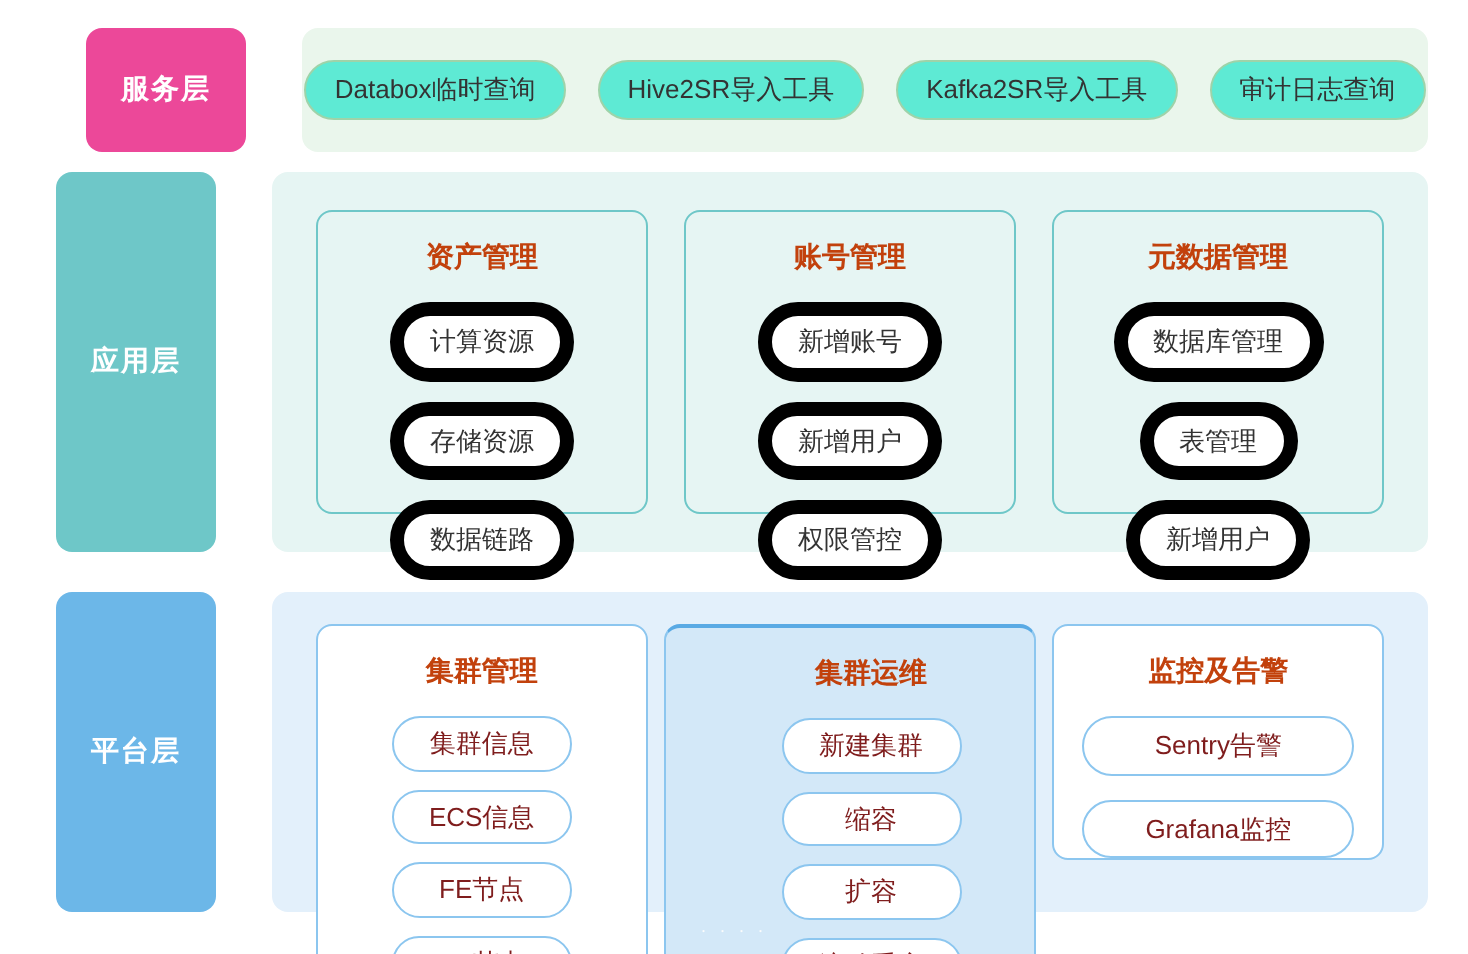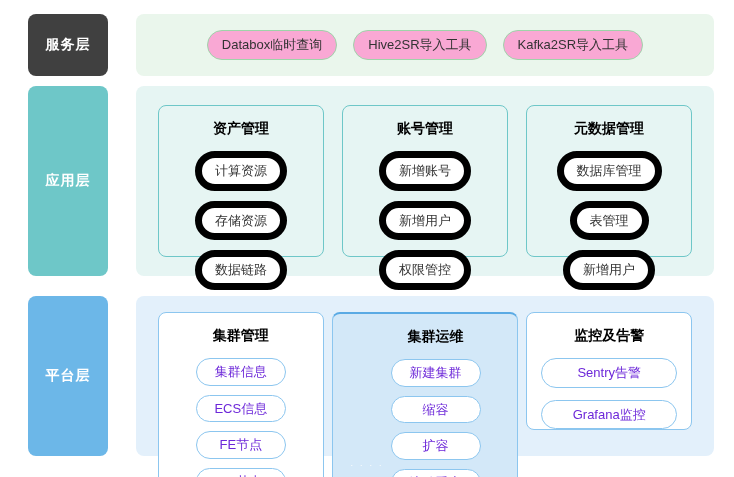--- a/index.html
+++ b/index.html
@@ -48,31 +48,31 @@
     box-sizing: border-box;
   }
 
   
   #row-service {
     left: 28px;
     top: 14px;
     width: 686px;
     height: 62px;
   }
-  #row-service .layer-label { background: #404040; }
+  #row-service .layer-label { background: #ec4899; margin-left: 15px; }
   #row-service .panel {
     background: #eaf6ec;
     margin-left: 28px;
     display: flex;
     align-items: center;
     justify-content: center;
     gap: 16px;
   }
   .pill-service {
-    background: #f9a8d4;
+    background: #5eead4;
     border: 1px solid #9ed3a9;
     border-radius: 999px;
     color: #333333;
     font-size: 13px;
     padding: 6px 14px;
     white-space: nowrap;
     line-height: 1.2;
   }
 
   
@@ -101,21 +101,21 @@
     align-items: center;
     padding-top: 14px;
   }
   .card-app {
     background: #e6f5f3;
     border: 1px solid #6ec7c8;
   }
   .card-title {
     font-size: 14px;
     font-weight: bold;
-    color: #000000;
+    color: #c2410c;
     margin-bottom: 13px;
     white-space: nowrap;
   }
   .pill-app {
     background: #ffffff;
     border: 7px solid #000000;
     border-radius: 999px;
     color: #333333;
     font-size: 13px;
     padding: 5px 13px;
@@ -148,21 +148,21 @@
   .card-plat-accent {
     background: #d3e8f8;
     border: 1px solid #8cc6ef;
     border-top: 2px solid #5aaae4;
     padding-left: 21px;
   }
   .pill-plat {
     background: #ffffff;
     border: 1px solid #8cc6ef;
     border-radius: 999px;
-    color: #6d28d9;
+    color: #7f1d1d;
     font-size: 13px;
     padding: 5px 10px;
     white-space: nowrap;
     line-height: 1.2;
     text-align: center;
   }
   .pill-grid {
     display: flex;
     flex-wrap: wrap;
     justify-content: center;
@@ -204,20 +204,21 @@
 <body>
 
 <div class="diagram">
 
   <div class="row" id="row-service">
     <div class="layer-label">服务层</div>
     <div class="panel">
       <div class="pill-service">Databox临时查询</div>
       <div class="pill-service">Hive2SR导入工具</div>
       <div class="pill-service">Kafka2SR导入工具</div>
+      <div class="pill-service">审计日志查询</div>
     </div>
   </div>
 
   <div class="row" id="row-app">
     <div class="layer-label">应用层</div>
     <div class="panel">
 
       <div class="card card-app">
         <div class="card-title">资产管理</div>
         <div class="pill-app">计算资源</div>

